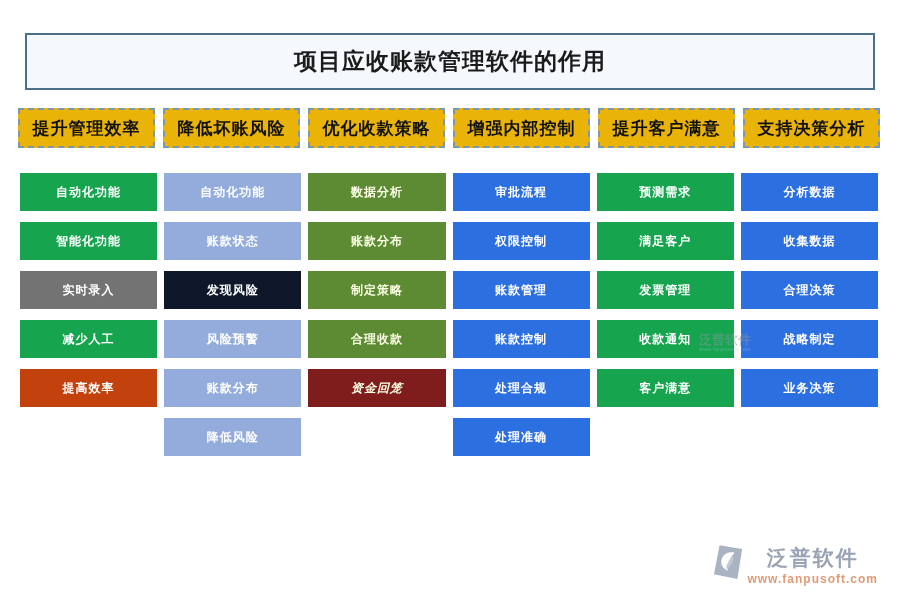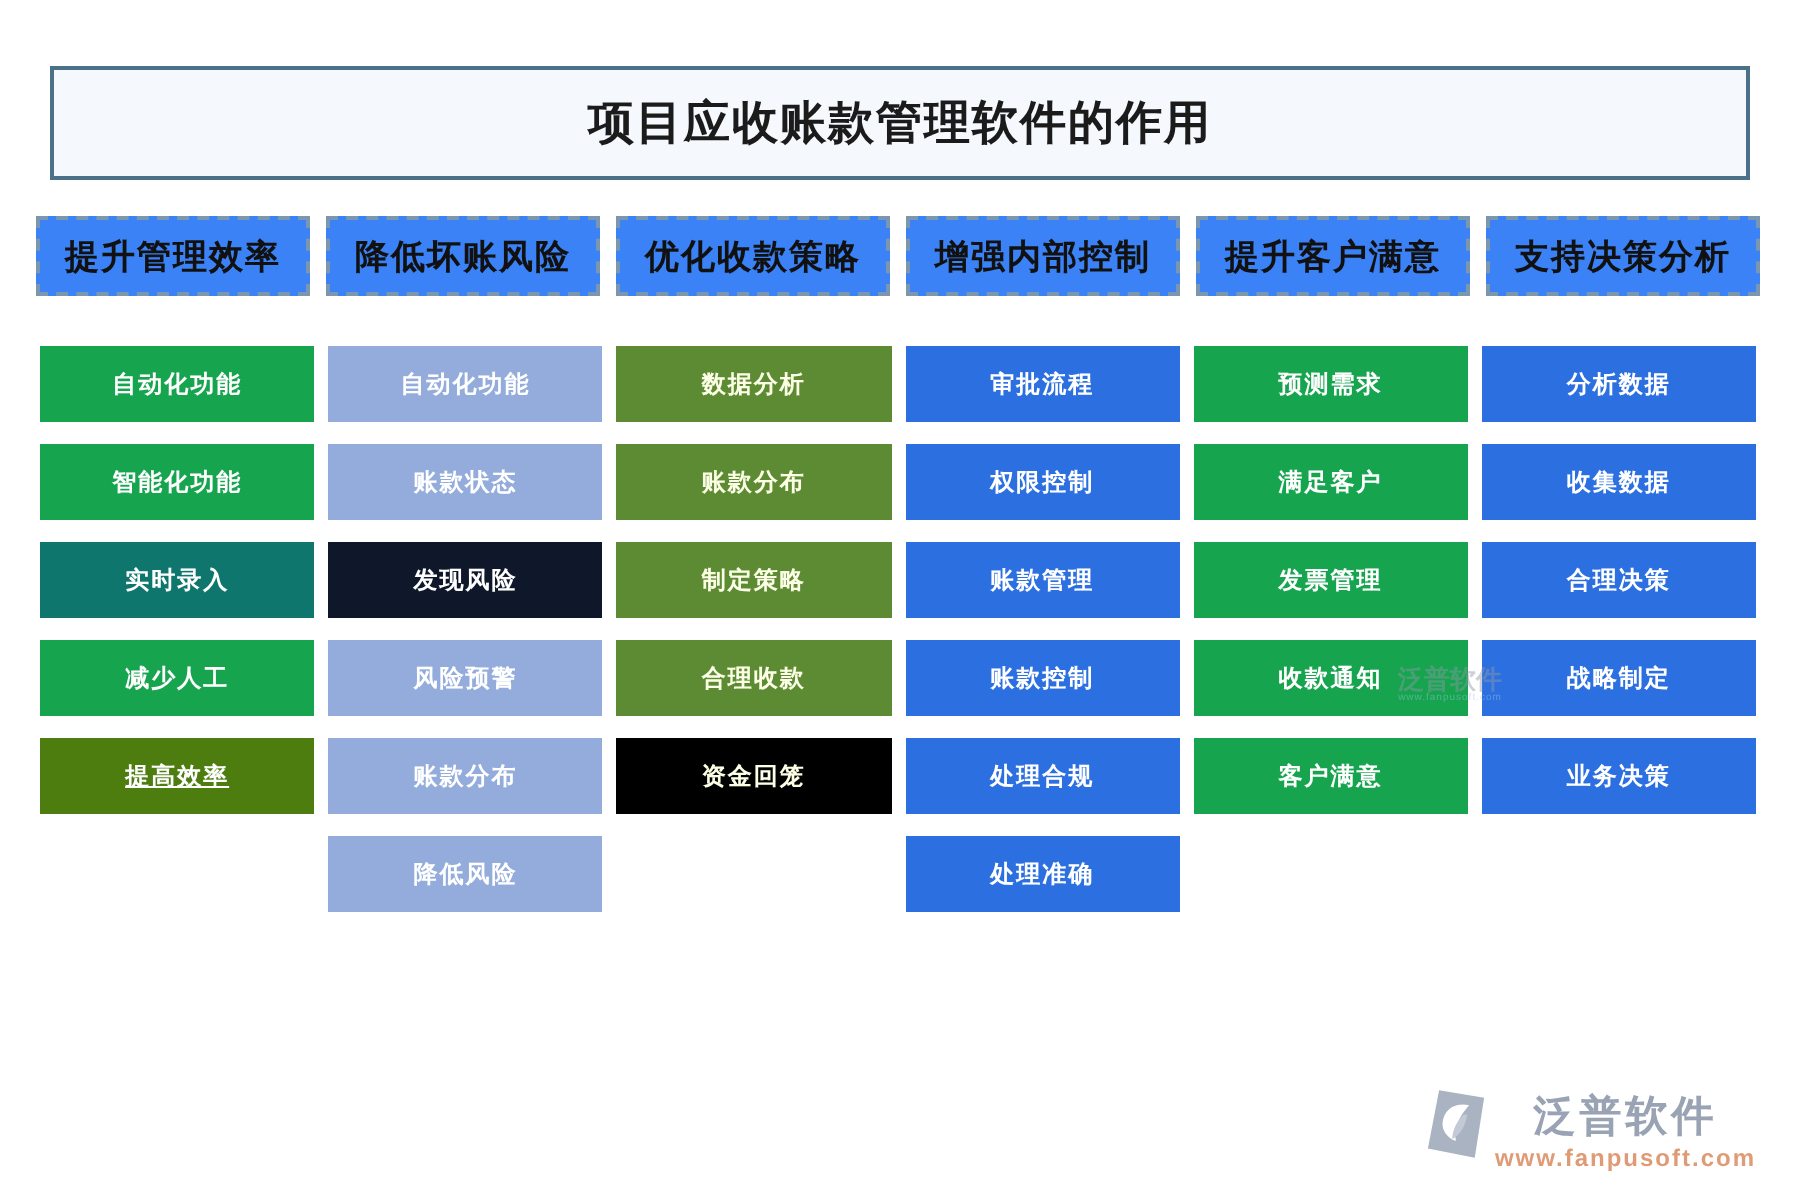--- a/index.html
+++ b/index.html
@@ -13,21 +13,21 @@
     background:#f5f9fd; border:2px solid #4a7187;
     display:flex; align-items:center; justify-content:center;
   }
   .title-bar h1 { font-size:23px; font-weight:bold; color:#1b1b1b; letter-spacing:1px; }
 
   .headers {
     position:absolute; left:18px; right:20px; top:108px;
     display:grid; grid-template-columns:repeat(6,1fr); column-gap:8px;
   }
   .header-cell {
-    height:40px; background:#3b82f6;
+    height:40px; background:#eab308;
     border:2px dashed #7b97b0;
     display:flex; align-items:center; justify-content:center;
     font-size:17px; font-weight:bold; color:#111111; letter-spacing:1px;font-family:Liberation Serif, serif;
   }
 
   .grid {
     position:absolute; left:20px; right:22px; top:173px;
     display:grid; grid-template-columns:repeat(6,1fr); column-gap:7px;
   }
   .col { display:flex; flex-direction:column; gap:11px; }
@@ -67,40 +67,40 @@
   <div class="header-cell">增强内部控制</div>
   <div class="header-cell">提升客户满意</div>
   <div class="header-cell">支持决策分析</div>
 </div>
 
 <div class="grid">
 
   <div class="col">
     <div class="box" style="background-color: rgb(22, 164, 79); color: rgb(255, 255, 255);">自动化功能</div>
     <div class="box" style="background-color: rgb(22, 164, 79); color: rgb(255, 255, 255);">智能化功能</div>
-    <div class="box" style="background-color: #0f766e; color: rgb(255, 255, 255);">实时录入</div>
+    <div class="box" style="background-color: #737373; color: rgb(255, 255, 255);">实时录入</div>
     <div class="box" style="background-color: rgb(22, 164, 79); color: rgb(255, 255, 255);">减少人工</div>
-    <div class="box" style="background-color: #4d7c0f; color: rgb(255, 255, 255); text-decoration: underline;">提高效率</div>
+    <div class="box" style="background-color: #c2410c; color: rgb(255, 255, 255);">提高效率</div>
   </div>
 
   <div class="col">
     <div class="box" style="background-color: rgb(147, 172, 219); color: rgb(255, 255, 255);">自动化功能</div>
     <div class="box" style="background-color: rgb(147, 172, 219); color: rgb(255, 255, 255);">账款状态</div>
     <div class="box" style="background-color: #0f172a; color: rgb(255, 255, 255);">发现风险</div>
     <div class="box" style="background-color: rgb(147, 172, 219); color: rgb(255, 255, 255);">风险预警</div>
     <div class="box" style="background-color: rgb(147, 172, 219); color: rgb(255, 255, 255);">账款分布</div>
     <div class="box" style="background-color: rgb(147, 172, 219); color: rgb(255, 255, 255);">降低风险</div>
   </div>
 
   <div class="col">
     <div class="box" style="background-color: rgb(93, 139, 51); color: rgb(252, 255, 230);">数据分析</div>
     <div class="box" style="background-color: rgb(93, 139, 51); color: rgb(252, 255, 230);">账款分布</div>
     <div class="box" style="background-color: rgb(93, 139, 51); color: rgb(252, 255, 230);">制定策略</div>
     <div class="box" style="background-color: rgb(93, 139, 51); color: rgb(252, 255, 230);">合理收款</div>
-    <div class="box" style="background-color: #000000; color: rgb(252, 255, 230);">资金回笼</div>
+    <div class="box" style="background-color: #7f1d1d; color: rgb(252, 255, 230); font-style: italic;">资金回笼</div>
   </div>
 
   <div class="col">
     <div class="box" style="background-color: rgb(44, 111, 224); color: rgb(255, 255, 255);">审批流程</div>
     <div class="box" style="background-color: rgb(44, 111, 224); color: rgb(255, 255, 255);">权限控制</div>
     <div class="box" style="background-color: rgb(44, 111, 224); color: rgb(255, 255, 255);">账款管理</div>
     <div class="box" style="background-color: rgb(44, 111, 224); color: rgb(255, 255, 255);">账款控制</div>
     <div class="box" style="background-color: rgb(44, 111, 224); color: rgb(255, 255, 255);">处理合规</div>
     <div class="box" style="background-color: rgb(44, 111, 224); color: rgb(255, 255, 255);">处理准确</div>
   </div>

